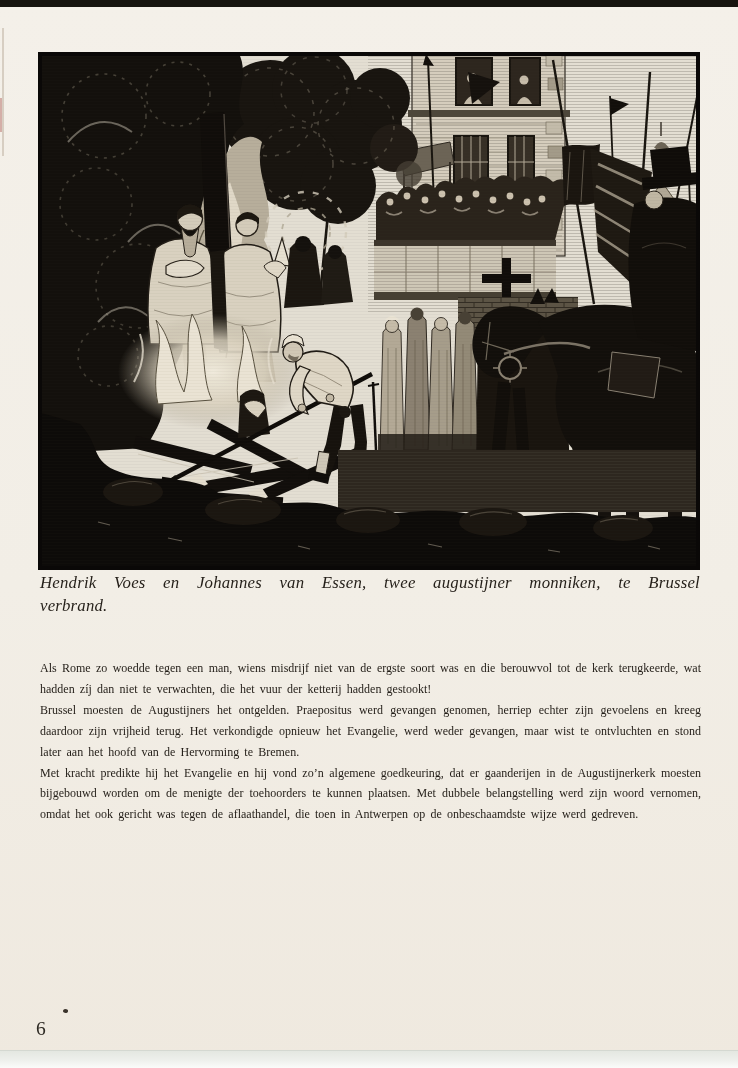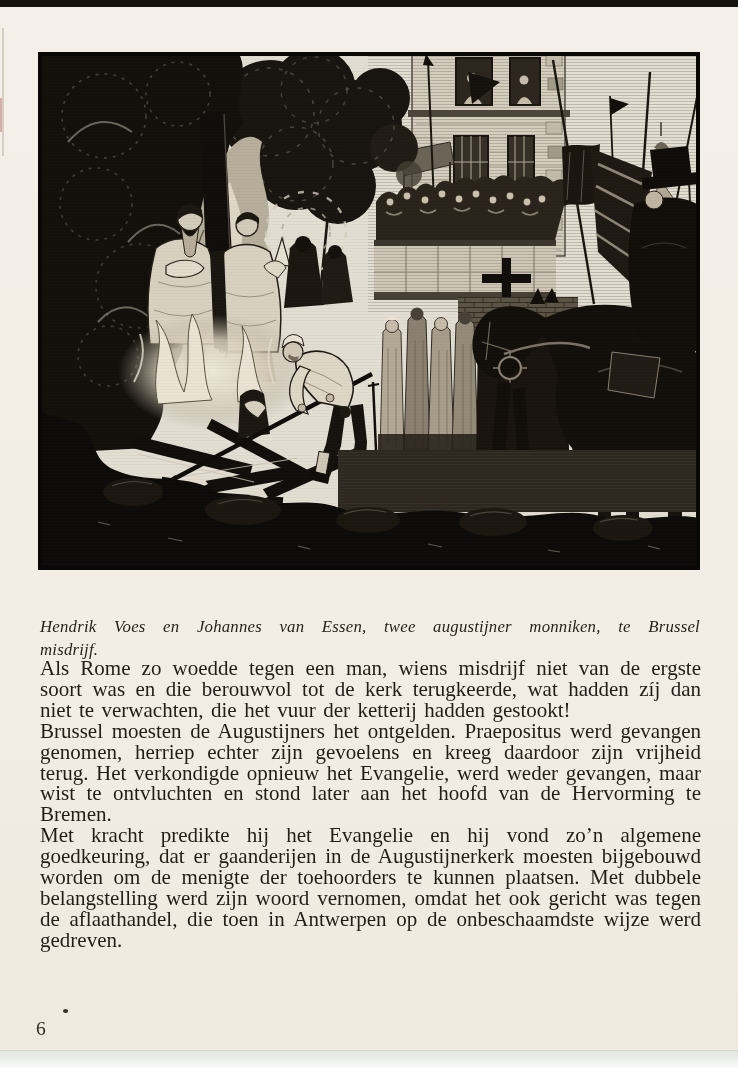--- a/index.html
+++ b/index.html
@@ -7,26 +7,26 @@
     background:linear-gradient(180deg,#f4f0e9 0%,#f2eee6 55%,#efe9df 100%);
     font-family:"Liberation Serif","DejaVu Serif",serif;}
   .scan-edge-top{position:absolute;left:0;top:0;width:738px;height:7px;background:#17140f;}
   .scan-edge-bottom{position:absolute;left:0;bottom:0;width:738px;height:17px;
     background:linear-gradient(180deg,#e4e7e1 0%,#edefeb 50%,#fbfcfa 100%);
     border-top:1px solid #d4d8d1;}
   .page-left-crease{position:absolute;left:2px;top:28px;width:2px;height:128px;background:#cfc6b8;opacity:.8;}
   .page-left-mark{position:absolute;left:0;top:98px;width:2px;height:34px;background:#c6938c;opacity:.7;}
   .plate{position:absolute;left:38px;top:52px;width:662px;height:518px;margin:0;}
   .plate svg{display:block;width:100%;height:100%;}
-  .caption{position:absolute;left:40px;top:616px;width:660px;margin:0;
+  .caption{position:absolute;left:40px;top:572px;width:660px;margin:0;
     font-style:italic;font-size:16.8px;line-height:22.6px;color:#241f19;letter-spacing:.2px;}
   .caption .cap-line-1{display:block;text-align:justify;text-align-last:justify;}
   .caption .cap-line-2{display:block;}
   .body-text{position:absolute;left:40px;top:658px;width:661px;
-    font-size:21px;line-height:20.9px;color:#221d17;text-align:justify;word-spacing:2.2px;}
+    font-size:12px;line-height:20.9px;color:#221d17;text-align:justify;word-spacing:2.2px;}
   .body-text p{margin:0;text-align-last:left;}
   .ink-speck{position:absolute;left:63px;top:1009px;width:5px;height:4px;background:#3a332b;
     border-radius:60% 40% 55% 45%;transform:rotate(18deg);}
   .page-number{position:absolute;left:36px;top:1018px;font-size:19.5px;color:#2e2a24;}
 </style>
 </head>
 <body>
 
 <div class="screen">
   <div class="scan-edge-top"></div>
@@ -322,21 +322,21 @@
       <g>
         <rect x="0" y="0" width="662" height="518" fill="url(#hatchH)" opacity="0.07"></rect>
         <rect x="0" y="0" width="662" height="518" fill="#8a7a62" opacity="0.045"></rect>
       </g>
       <rect x="2" y="2" width="658" height="514" fill="none" stroke="#0a0807" stroke-width="4"></rect>
     </svg>
   </figure>
 
   <p class="caption">
     <span class="cap-line-1">Hendrik Voes en Johannes van Essen, twee augustijner monniken, te Brussel</span>
-    <span class="cap-line-2">misdrijf.</span>
+    <span class="cap-line-2">verbrand.</span>
   </p>
 
   <div class="body-text">
     <p>Als Rome zo woedde tegen een man, wiens misdrijf niet van de ergste soort was en die berouwvol tot de kerk terugkeerde, wat hadden zíj dan niet te verwachten, die het vuur der ketterij hadden gestookt!</p>
     <p>Brussel moesten de Augustijners het ontgelden. Praepositus werd gevangen genomen, herriep echter zijn gevoelens en kreeg daardoor zijn vrijheid terug. Het verkondigde opnieuw het Evangelie, werd weder gevangen, maar wist te ontvluchten en stond later aan het hoofd van de Hervorming te Bremen.</p>
     <p>Met kracht predikte hij het Evangelie en hij vond zo’n algemene goedkeuring, dat er gaanderijen in de Augustijnerkerk moesten bijgebouwd worden om de menigte der toehoorders te kunnen plaatsen. Met dubbele belangstelling werd zijn woord vernomen, omdat het ook gericht was tegen de aflaathandel, die toen in Antwerpen op de onbeschaamdste wijze werd gedreven.</p>
   </div>
 
   <div class="ink-speck"></div>
   <div class="page-number">6</div>

